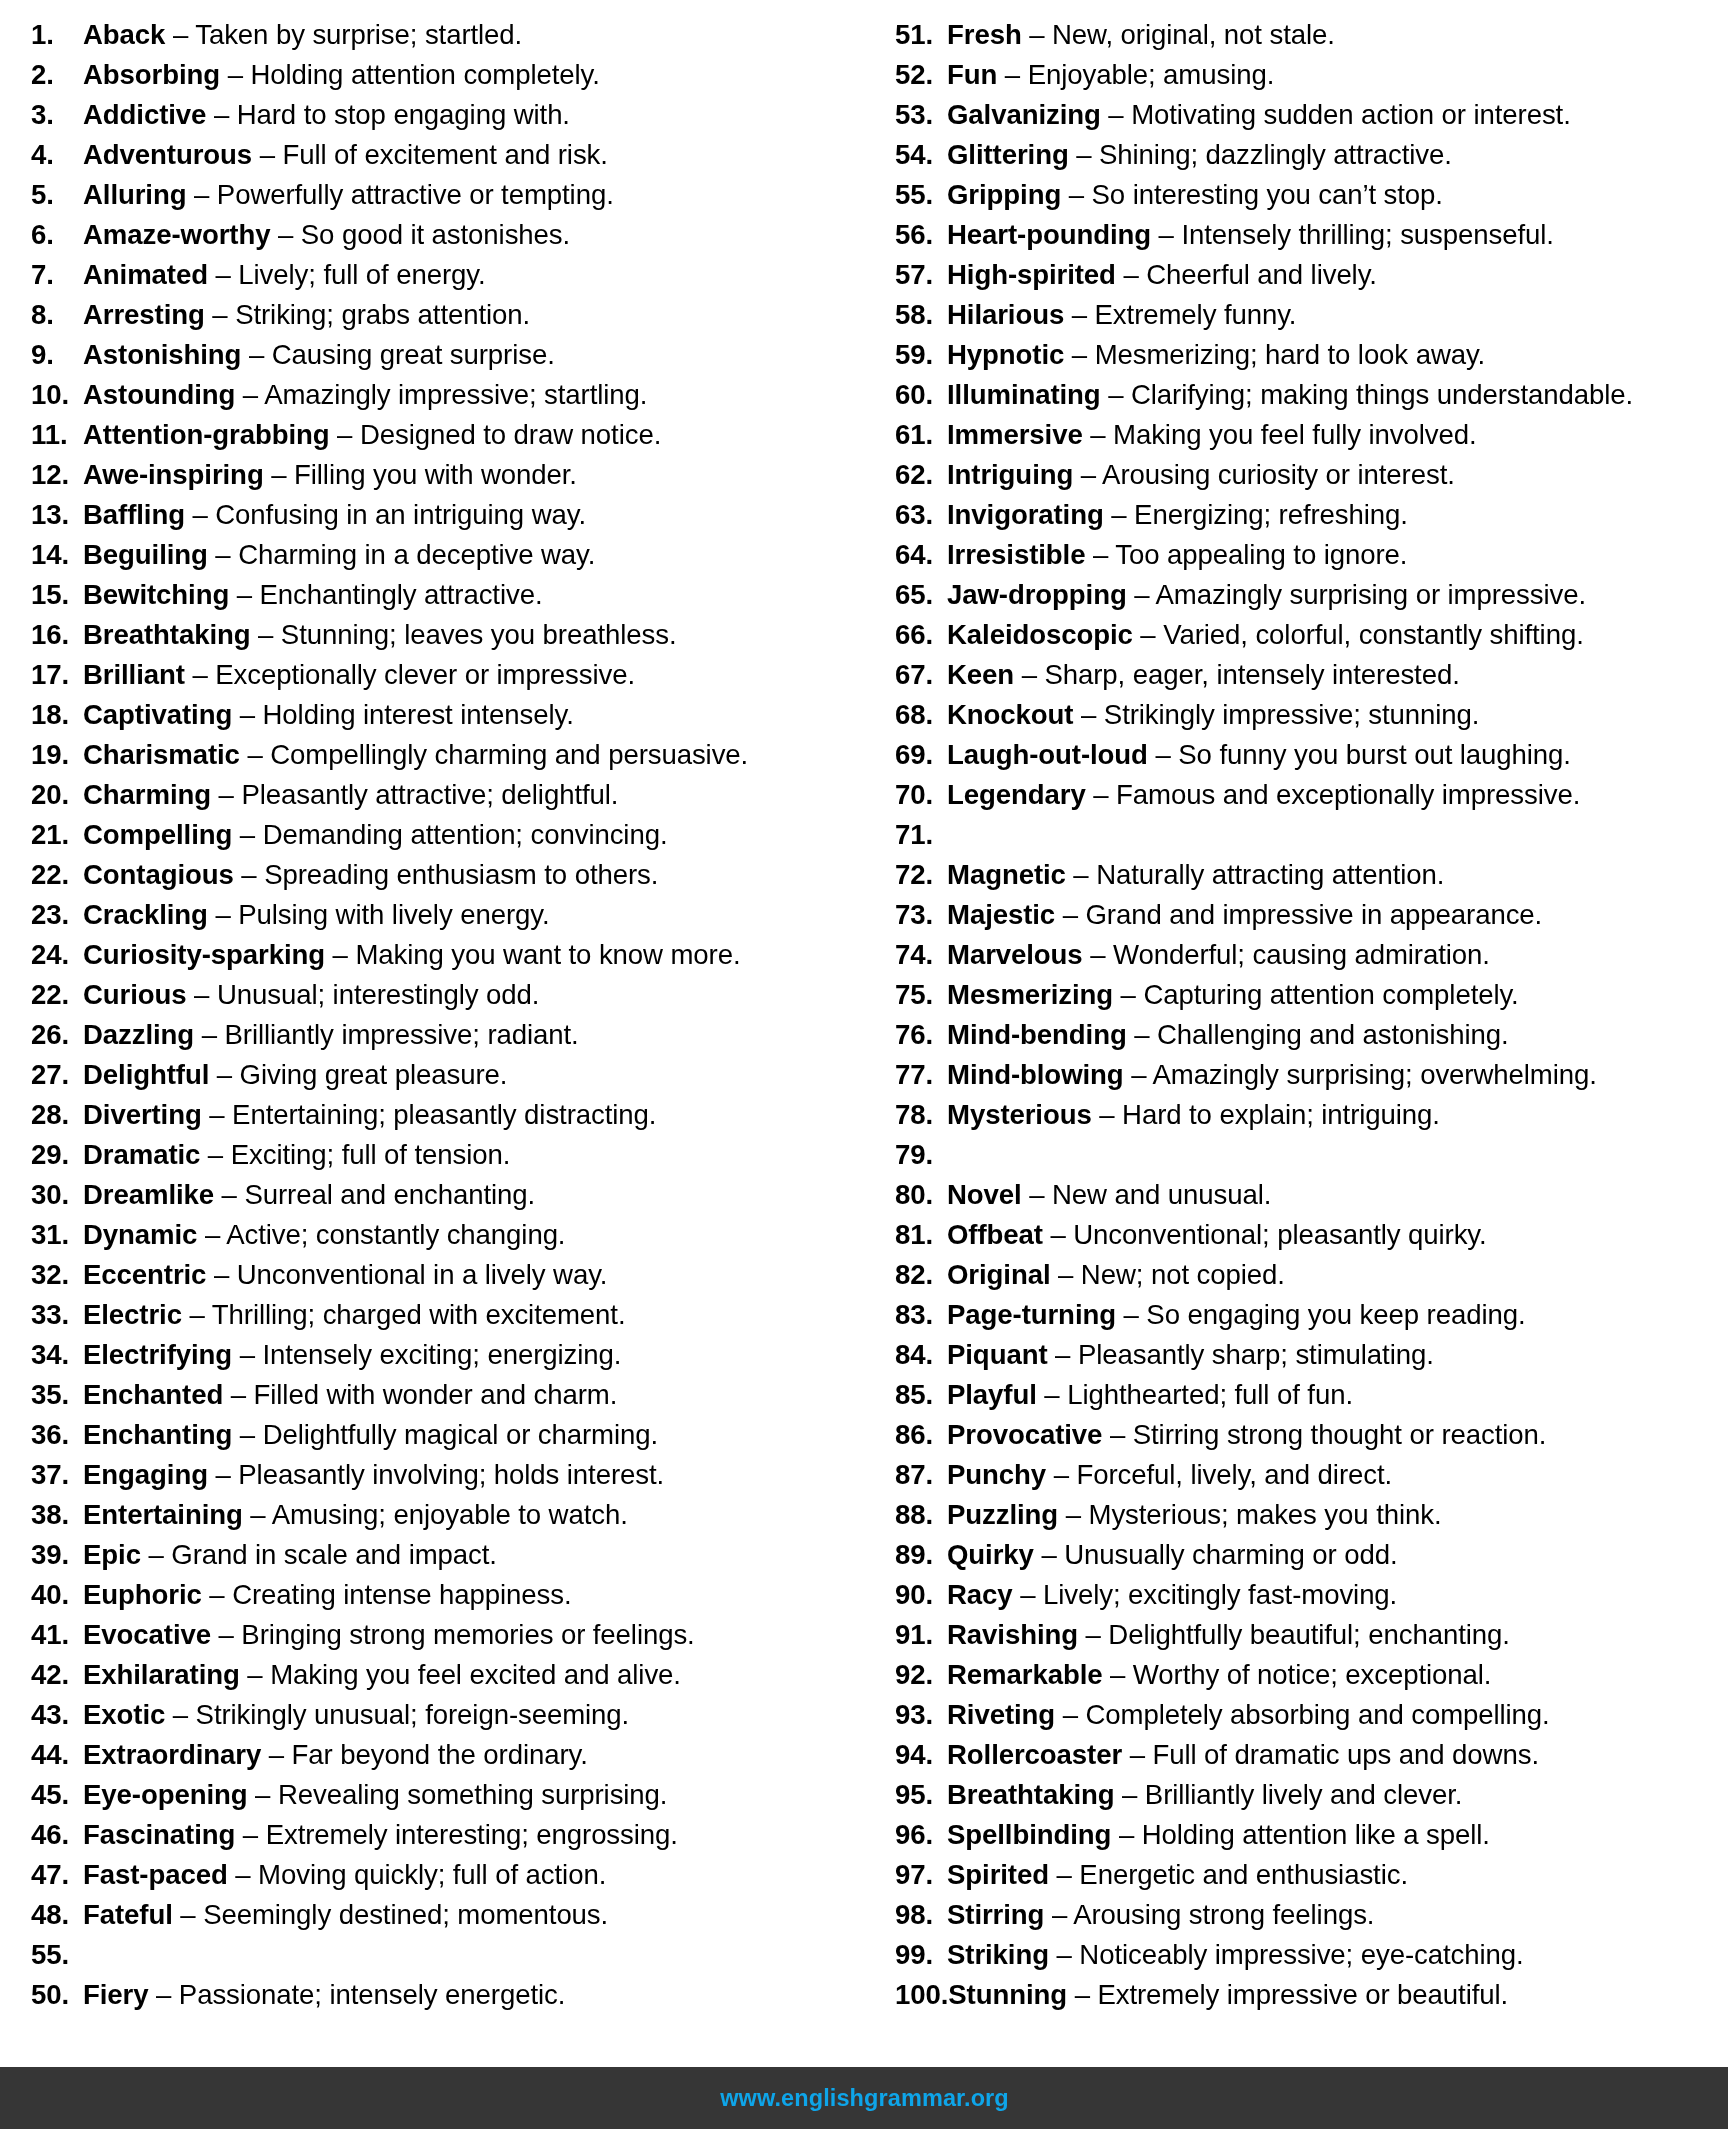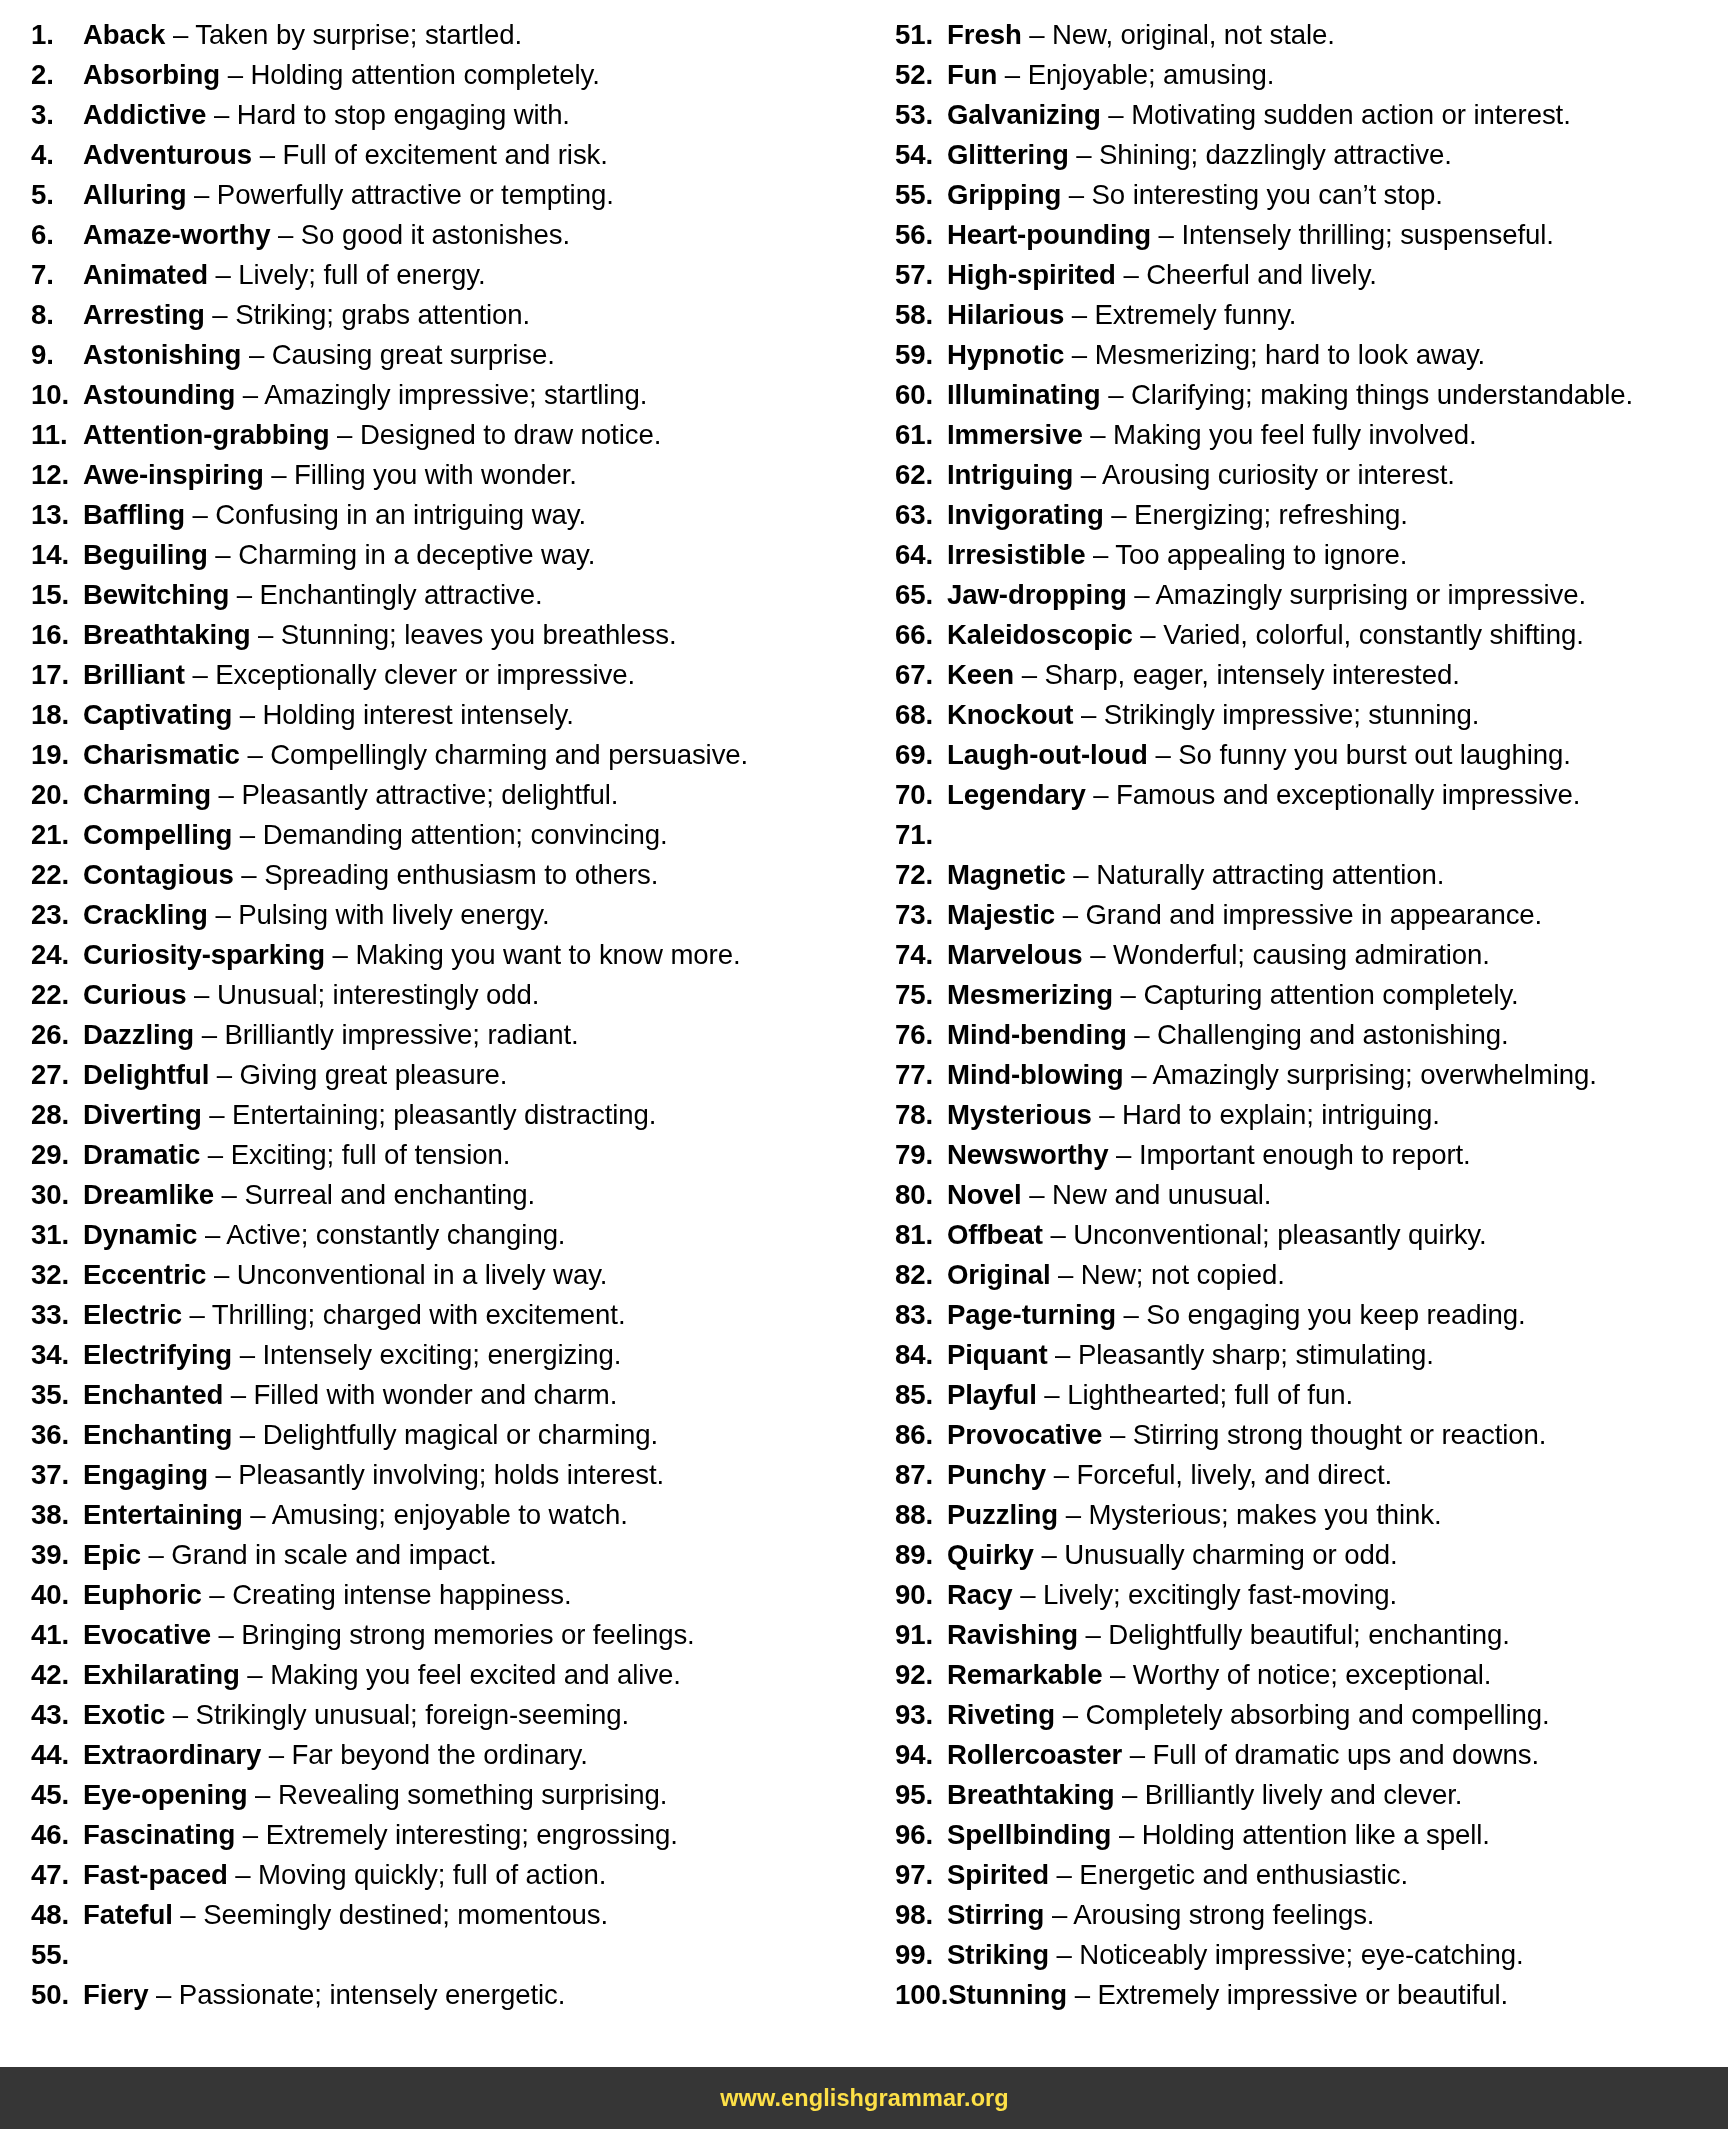--- a/index.html
+++ b/index.html
@@ -406,21 +406,20 @@
         <div class="list-item">
           <span class="item-number">77.</span>
           <span class="item-body"><span class="item-word">Mind-blowing</span><span class="item-dash"> – </span><span class="item-def">Amazingly surprising; overwhelming.</span></span>
         </div>
         <div class="list-item">
           <span class="item-number">78.</span>
           <span class="item-body"><span class="item-word">Mysterious</span><span class="item-dash"> – </span><span class="item-def">Hard to explain; intriguing.</span></span>
         </div>
         <div class="list-item">
           <span class="item-number">79.</span>
-          <span class="item-body"><span class="item-word">Newsworthy</span><span class="item-dash"> – </span><span class="item-def">Important enough to report.</span></span>
         </div>
         <div class="list-item">
           <span class="item-number">80.</span>
           <span class="item-body"><span class="item-word">Novel</span><span class="item-dash"> – </span><span class="item-def">New and unusual.</span></span>
         </div>
         <div class="list-item">
           <span class="item-number">81.</span>
           <span class="item-body"><span class="item-word">Offbeat</span><span class="item-dash"> – </span><span class="item-def">Unconventional; pleasantly quirky.</span></span>
         </div>
         <div class="list-item">
@@ -496,17 +495,17 @@
           <span class="item-body"><span class="item-word">Striking</span><span class="item-dash"> – </span><span class="item-def">Noticeably impressive; eye-catching.</span></span>
         </div>
         <div class="list-item">
           <span class="item-number">100.</span>
           <span class="item-body"><span class="item-word">Stunning</span><span class="item-dash"> – </span><span class="item-def">Extremely impressive or beautiful.</span></span>
         </div>
       </div>
   </div>
 
   <div id="footer" style="background: rgb(54, 54, 54);">
-    <span id="footer-text" style="color: #fde047;">www.englishgrammar.org</span>
+    <span id="footer-text" style="color: #0ea5e9;">www.englishgrammar.org</span>
   </div>
 
 </div>
 
 
 </body></html>

